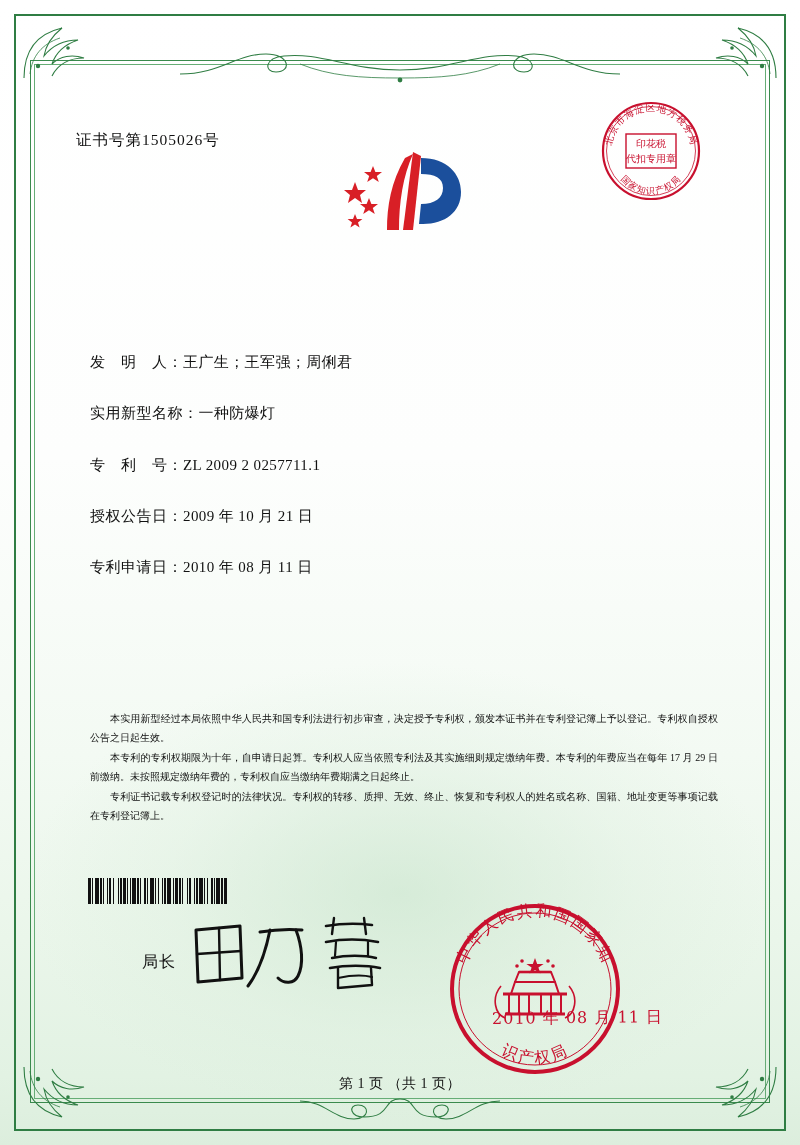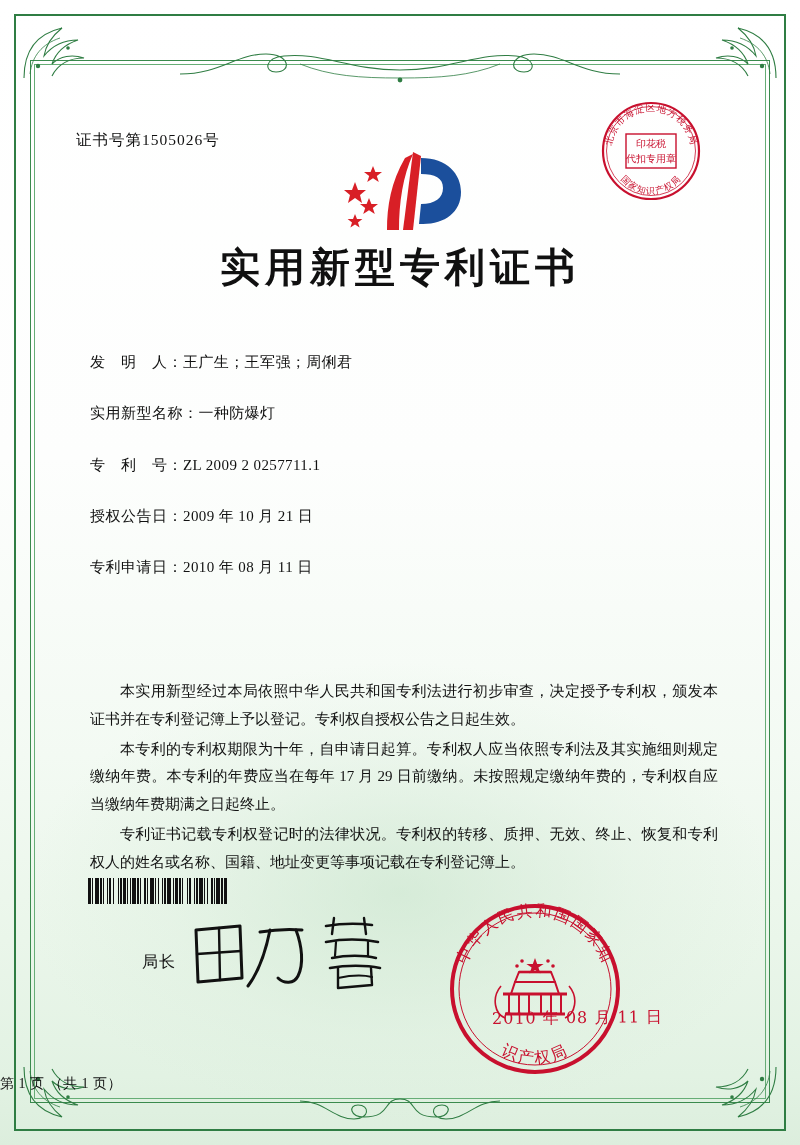--- a/index.html
+++ b/index.html
@@ -113,23 +113,23 @@
   .field-label {
     letter-spacing: 0.5px;
   }
   .field-value {
     letter-spacing: 0.4px;
   }
 
   .paragraphs {
     position: absolute;
     left: 90px;
-    top: 678px;
+    top: 710px;
     width: 628px;
-    font-size: 15px;
+    font-size: 10px;
     line-height: 1.85;
     color: #111;
     text-align: justify;
   }
   .paragraphs p {
     margin: 0 0 2px 0;
     text-indent: 2em;
   }
 
   
@@ -194,21 +194,21 @@
     top: 912px;
     width: 210px;
     height: 86px;
   }
   .signature svg { width: 100%; height: 100%; }
 
   .page-no {
     position: absolute;
     left: 0; right: 0;
     bottom: 52px;
-    text-align: left;
+    text-align: center;
     font-size: 14px;
     color: #111;
     letter-spacing: 0.5px;
   }
 </style>
 </head>
 <body>
 
 <div class="page">
 
@@ -295,21 +295,20 @@
 
       <g fill="#d81f26">
         <polygon points="30,40 33,48 41,48 35,53 37,61 30,56 23,61 25,53 19,48 27,48"></polygon>
         <polygon points="48,24 50.4,30 57,30 51.8,34 53.8,40 48,36.2 42.2,40 44.2,34 39,30 45.6,30"></polygon>
         <polygon points="44,56 46.4,62 53,62 47.8,66 49.8,72 44,68.2 38.2,72 40.2,66 35,62 41.6,62"></polygon>
         <polygon points="30,72 32,77 37.4,77 33,80.4 34.6,85.6 30,82.4 25.4,85.6 27,80.4 22.6,77 28,77"></polygon>
       </g>
     </svg>
   </div>
 
-  <div class="main-title">实用新型专利证书</div>
 
   <div class="fields">
     <div class="field-row">
       <span class="field-label">发　明　人：</span><span class="field-value">王广生；王军强；周俐君</span>
     </div>
     <div class="field-row">
       <span class="field-label">实用新型名称：</span><span class="field-value">一种防爆灯</span>
     </div>
     <div class="field-row">
       <span class="field-label">专　利　号：</span><span class="field-value">ZL 2009 2 0257711.1</span>

